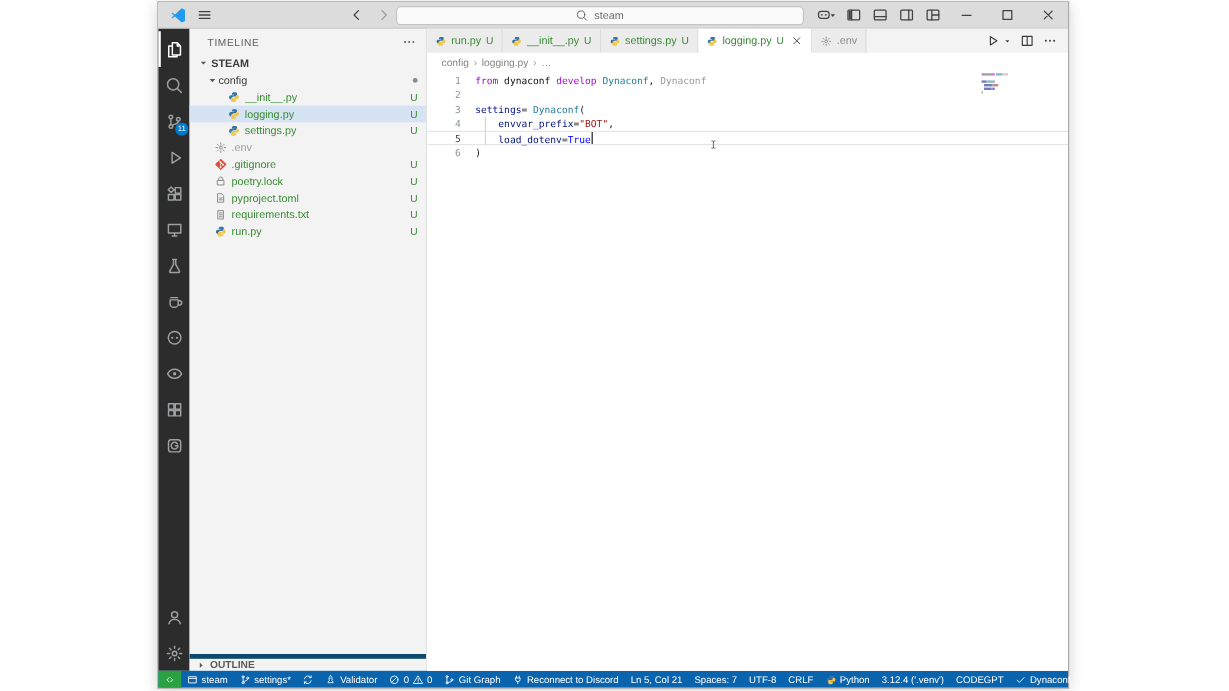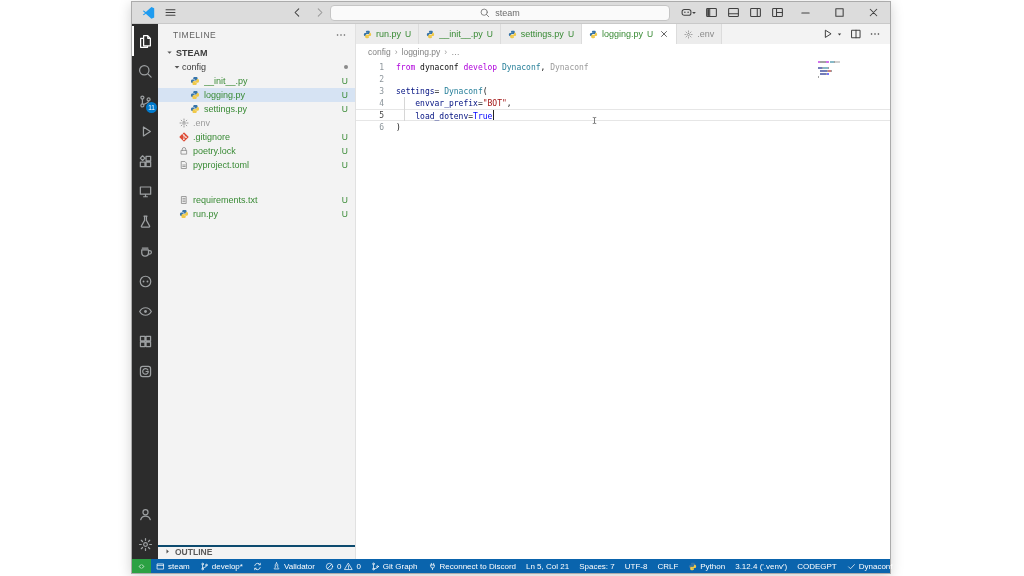--- a/index.html
+++ b/index.html
@@ -45,21 +45,21 @@
 .row.sel{background:#D6E3F3}
 .chev{width:10px;height:10px;color:#555;flex:none}
 .chev-sp{width:7px;flex:none}
 .ficon{width:10px;height:10px;margin-right:4px;flex:none;color:#8a8a8a}
 .row .lbl{white-space:nowrap;overflow:hidden}
 .row.green .lbl{color:#388A34}
 .row.muted .lbl{color:#9B9B9B}
 .badge{margin-left:auto;font-size:8.5px;color:#388A34}
 .dotbadge{margin-left:auto;width:4px;height:4px;border-radius:50%;background:#8a8a8a}
 .sb-bottom{margin-top:auto}
-.sb-panel{height:14px;border-top:2px solid #0c4a6e;display:flex;align-items:flex-start;font-size:8.5px;
+.sb-panel{height:14px;border-top:4px solid #0c4a6e;display:flex;align-items:flex-end;font-size:8.5px;
   color:#5A5A5A;font-weight:bold;padding-left:5px;gap:3px}
 .sb-panel .chev{width:9px;height:9px}
 
 .editor{flex:1;display:flex;flex-direction:column;min-width:0;background:#fff}
 .tabsbar{height:20px;background:#F3F3F3;display:flex;align-items:stretch;flex:none}
 .tabs{display:flex}
 .tab{display:flex;align-items:center;gap:4px;padding:0 7px;font-size:9px;background:#ECECEC;
   border-right:1px solid #DCDCDC;color:#616161}
 .tab .ficon{width:9px;height:9px;margin:0}
 .tab.active{background:#fff}
@@ -424,21 +424,21 @@
           <div class="row green" style="padding-left: 14px;">
             <span class="chev-sp"></span>
             <span class="ficon icon">
               <svg viewBox="0 0 16 16">
                 <path d="M4.2 2.4h5.2l2.4 2.4v8.8H4.2zM6 8h4M6 10.4h4" fill="none" stroke="currentColor" stroke-width="1.3" stroke-linecap="round" stroke-linejoin="round"></path>
               </svg>
             </span>
             <span class="lbl">pyproject.toml</span>
             <span class="badge">U</span>
           </div>
-          <div class="row green" style="padding-left: 14px; margin-top: 21px;">
+          <div class="row green" style="padding-left: 14px;">
             <span class="chev-sp"></span>
             <span class="ficon icon">
               <svg viewBox="0 0 16 16">
                 <path d="M4.5 2.4h7v11.2h-7zM6.2 5.4h3.6M6.2 8h3.6M6.2 10.6h3.6" fill="none" stroke="currentColor" stroke-width="1.3" stroke-linecap="round" stroke-linejoin="round"></path>
               </svg>
             </span>
             <span class="lbl">requirements.txt</span>
             <span class="badge">U</span>
           </div>
           <div class="row green" style="padding-left: 14px;">
@@ -618,21 +618,21 @@
         </div>
         <div class="st-item">
           <span class="icon">
             <svg viewBox="0 0 16 16">
               <circle cx="4.6" cy="3.6" r="1.5" fill="none" stroke="currentColor" stroke-width="1.3" stroke-linecap="round" stroke-linejoin="round"></circle>
               <circle cx="4.6" cy="12.4" r="1.5" fill="none" stroke="currentColor" stroke-width="1.3" stroke-linecap="round" stroke-linejoin="round"></circle>
               <circle cx="11.4" cy="5.4" r="1.5" fill="none" stroke="currentColor" stroke-width="1.3" stroke-linecap="round" stroke-linejoin="round"></circle>
               <path d="M4.6 5.1v5.8M11.4 6.9c0 2.8-4 2.6-6.8 3.8" fill="none" stroke="currentColor" stroke-width="1.3" stroke-linecap="round" stroke-linejoin="round"></path>
             </svg>
           </span>
-          <span>develop*</span>
+          <span>settings*</span>
         </div>
         <div class="st-item">
           <span class="icon">
             <svg viewBox="0 0 16 16">
               <path d="M12.9 4.9A5.4 5.4 0 0 0 3 6.5M3.1 11.1a5.4 5.4 0 0 0 9.9-1.6M12.9 2.2v2.7h-2.7M3.1 13.8v-2.7h2.7" fill="none" stroke="currentColor" stroke-width="1.3" stroke-linecap="round" stroke-linejoin="round"></path>
             </svg>
           </span>
         </div>
         <div class="st-item">
           <span class="icon">

